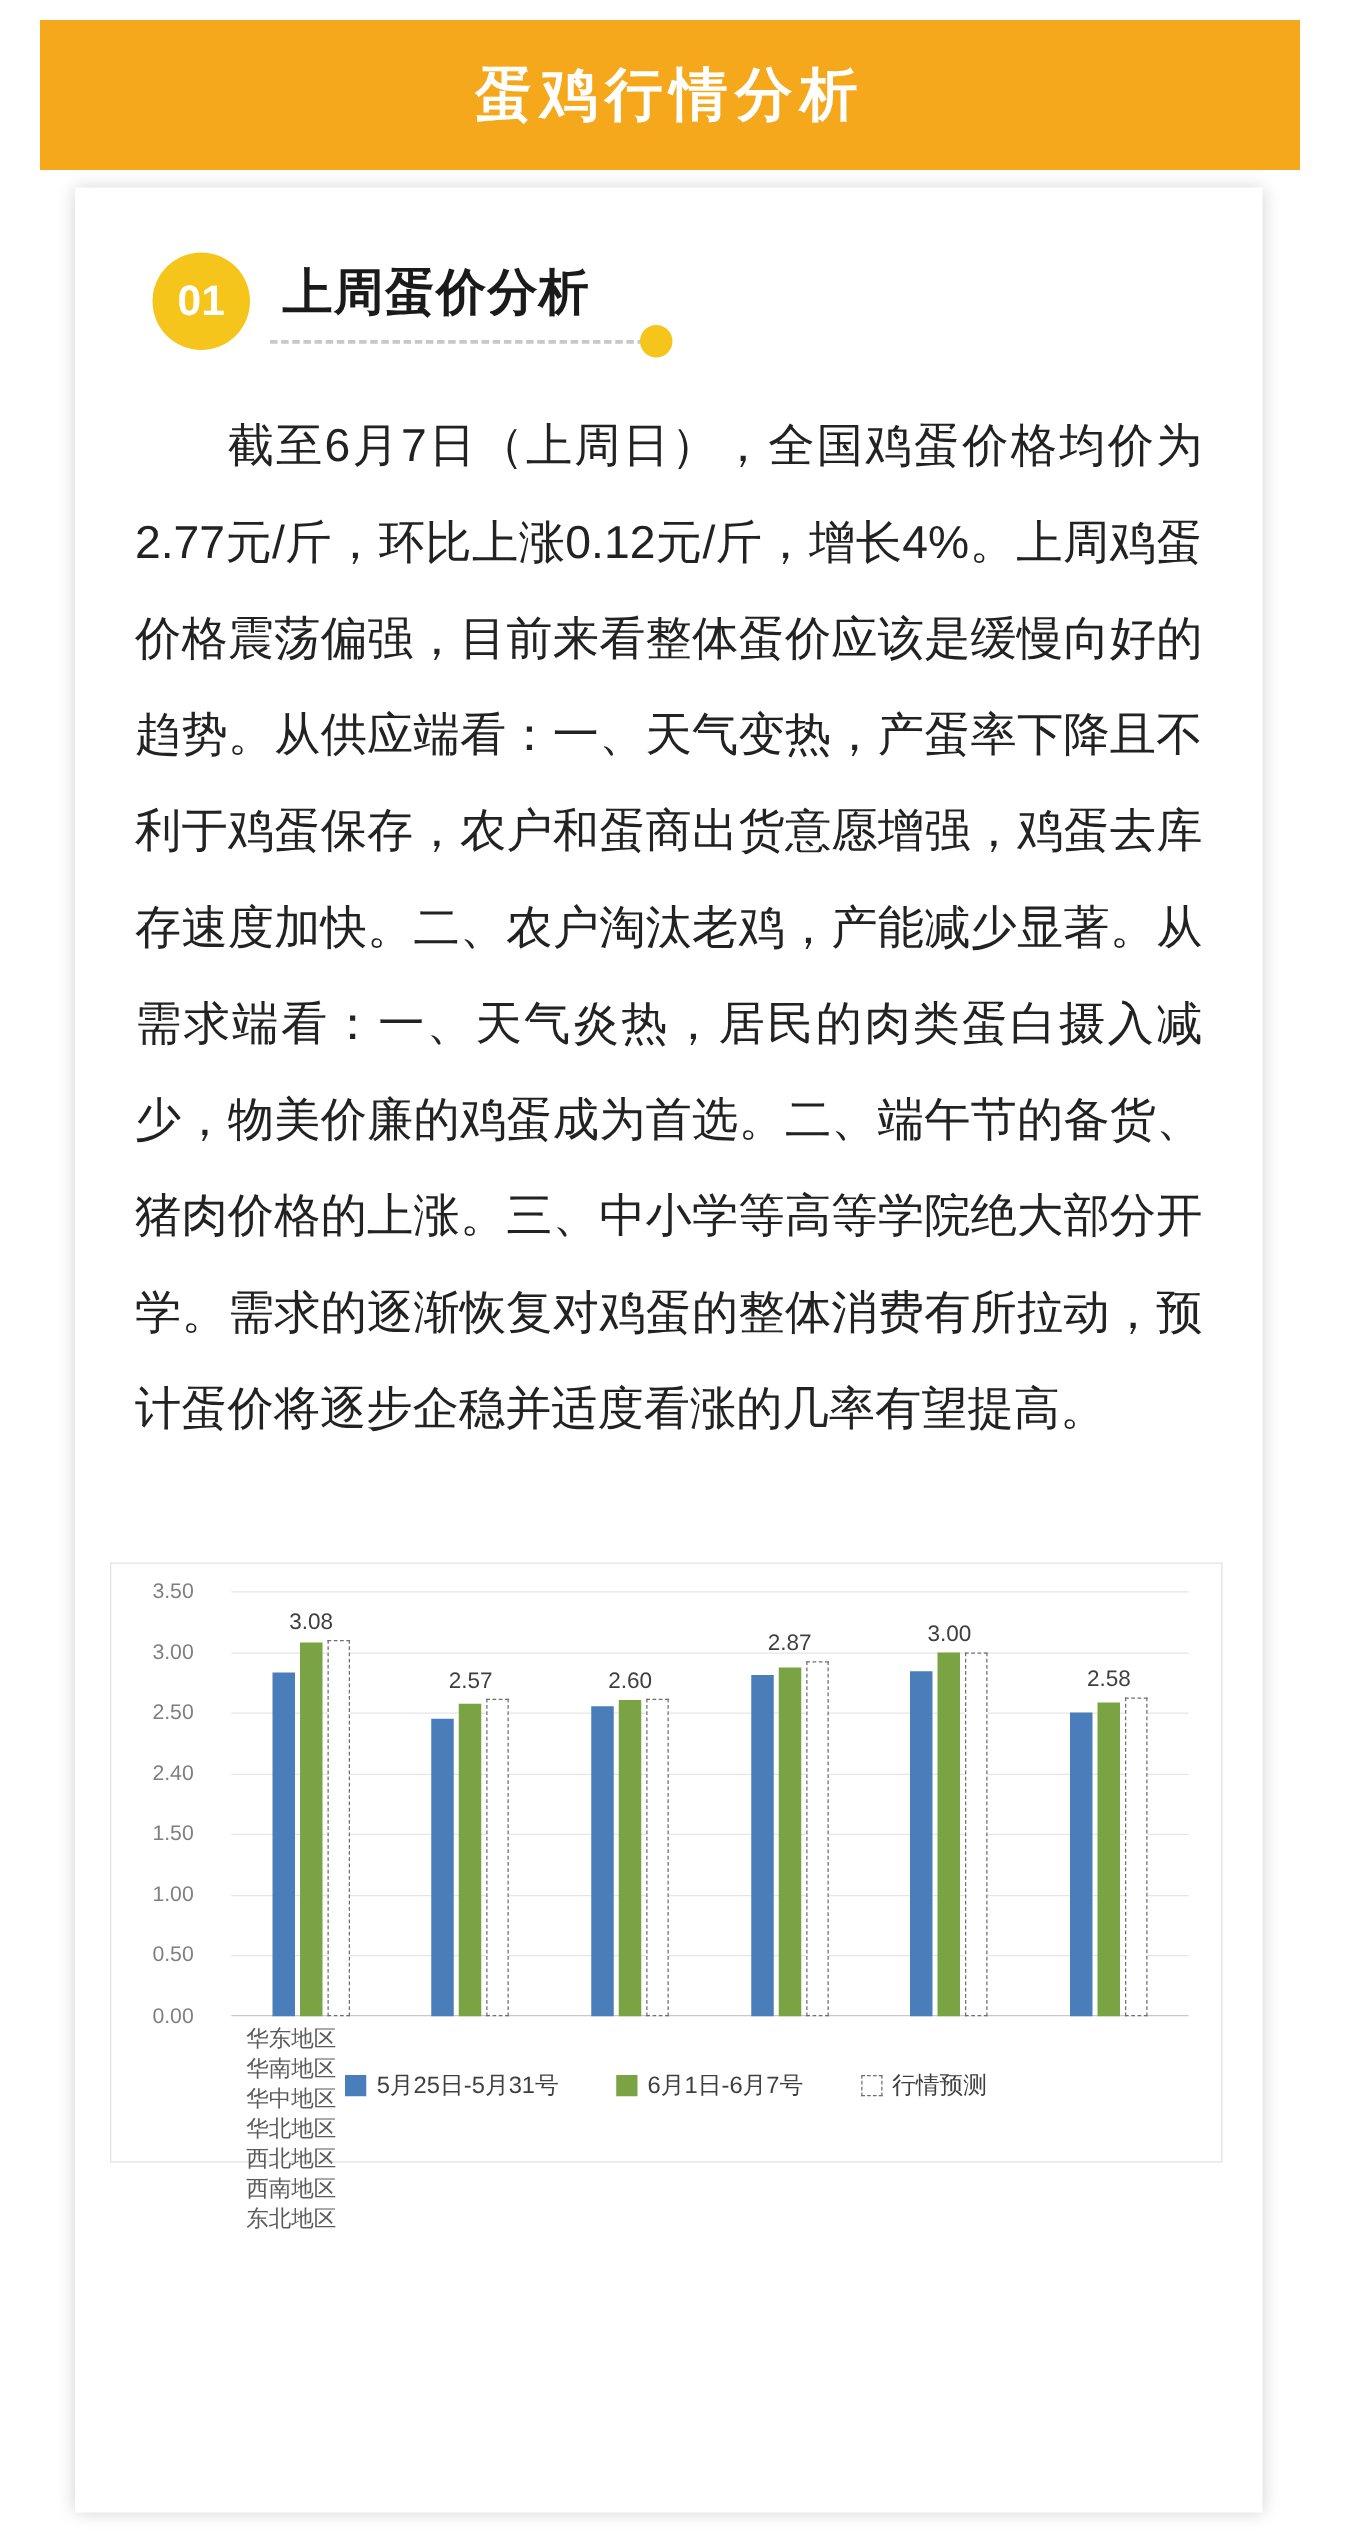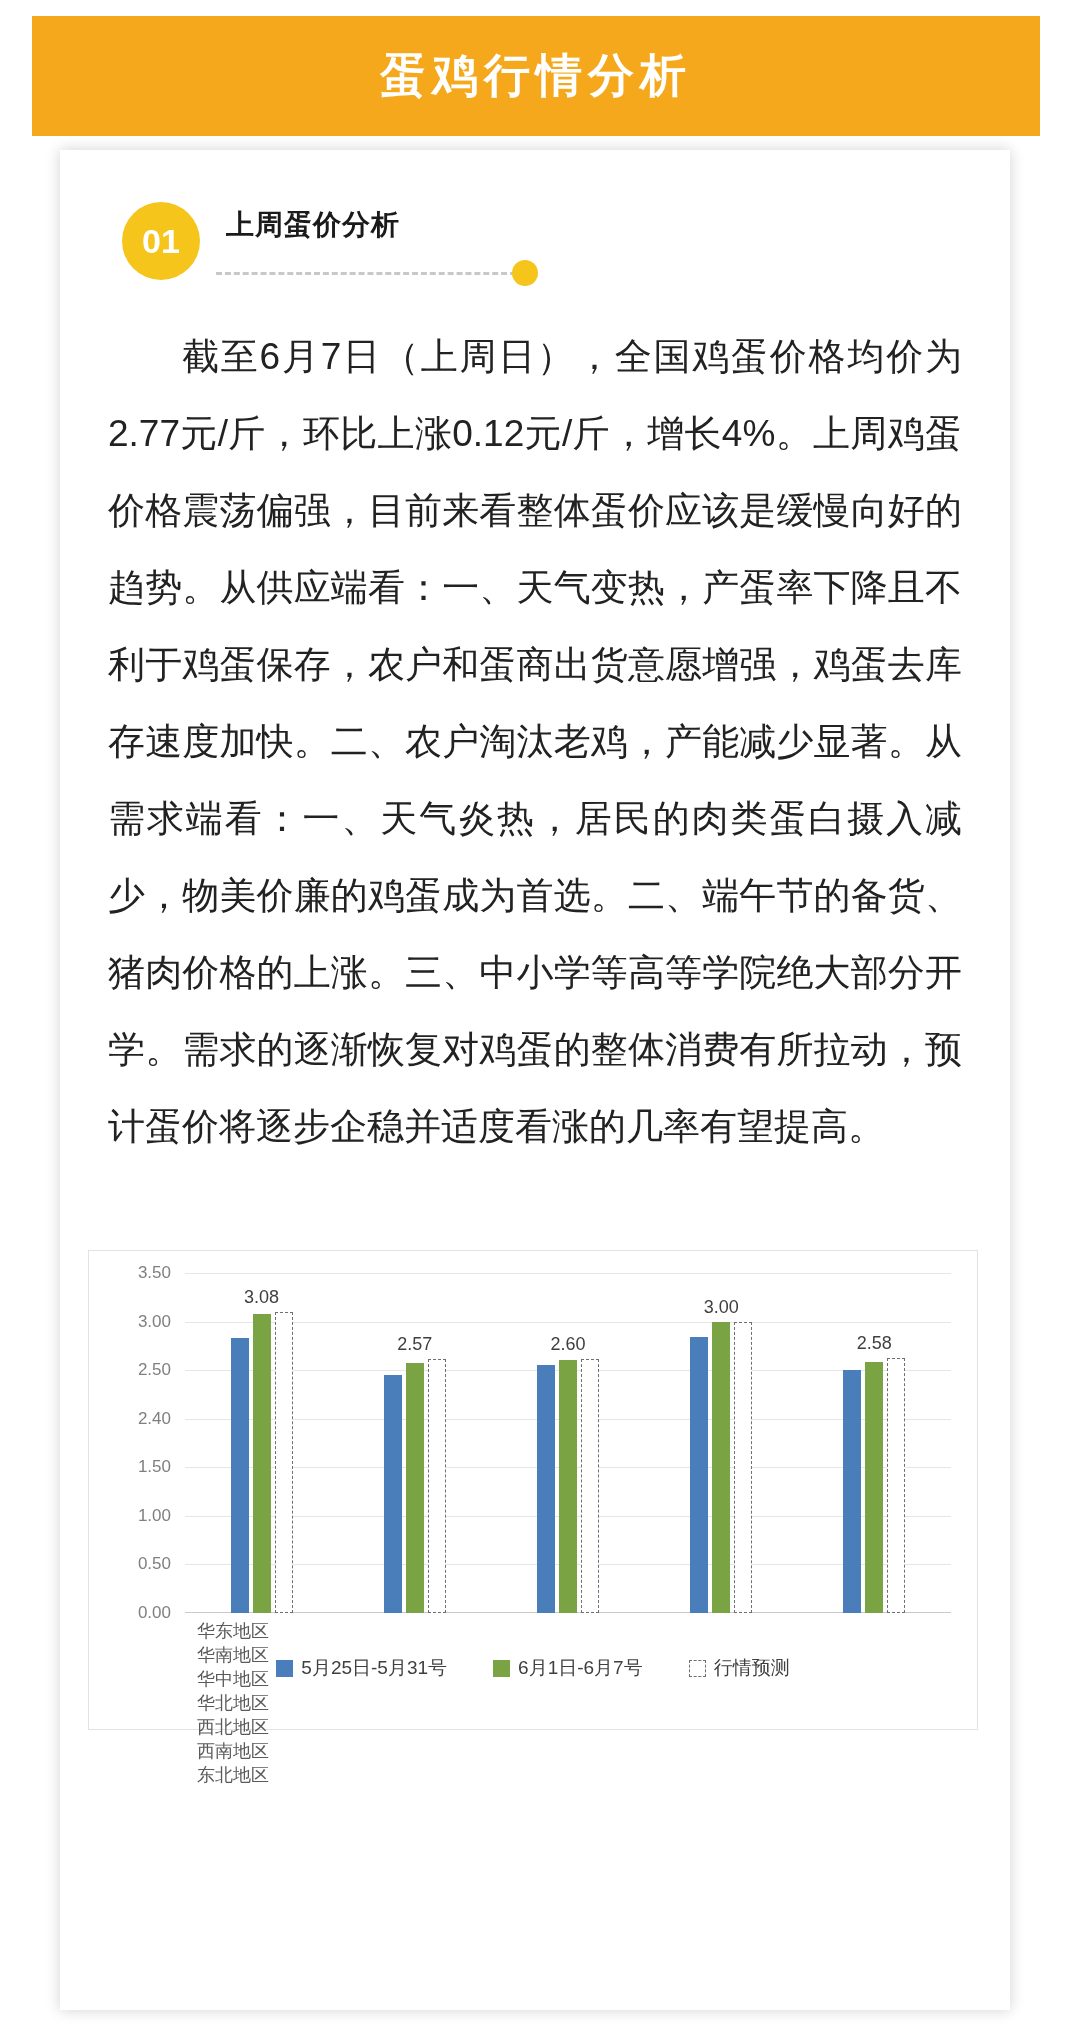--- a/index.html
+++ b/index.html
@@ -68,21 +68,21 @@
     font-size: 34px;
     font-weight: bold;
     display: flex;
     align-items: center;
     justify-content: center;
   }
   .section-title {
     position: absolute;
     left: 166px;
     top: 16px;
-    font-size: 28px;
+    font-size: 40px;
     font-weight: bold;
     color: #1a1a1a;
     letter-spacing: 1px;
   }
   .dash-line {
     position: absolute;
     left: 156px;
     top: 82px;
     width: 300px;
     border-top: 3px dashed #c8c8c8;
@@ -126,21 +126,21 @@
   }
   .y-axis {
     position: absolute;
     left: 0px;
     top: 22px;
     width: 90px;
     height: 340px;
   }
   .ytick {
     position: absolute;
-    right: 8px;
+    right: 24px;
     transform: translateY(-50%);
     font-size: 17px;
     color: #7f7f7f;
   }
   .gridline {
     position: absolute;
     left: 0;
     right: 0;
     border-top: 1px solid #e6e6e6;
   }
@@ -276,20 +276,26 @@
               <div class="bar-label" style="bottom: 74.8571%; top: auto; transform: translate(-50%, -4px);">2.57</div>
               <div class="bar b1" style="height: 70%;"></div>
               <div class="bar b2" style="height: 73.4286%;"></div>
               <div class="bar b3" style="height: 74.8571%;"></div>
             </div>
             <div class="group">
               <div class="bar-label" style="bottom: 74.8571%; top: auto; transform: translate(-50%, -4px);">2.60</div>
               <div class="bar b1" style="height: 72.8571%;"></div>
               <div class="bar b2" style="height: 74.2857%;"></div>
               <div class="bar b3" style="height: 74.8571%;"></div>
+            </div>
+            <div class="group">
+              <div class="bar-label" style="bottom: 83.4286%; top: auto; transform: translate(-50%, -4px);">2.87</div>
+              <div class="bar b1" style="height: 80.2857%;"></div>
+              <div class="bar b2" style="height: 82%;"></div>
+              <div class="bar b3" style="height: 83.4286%;"></div>
             </div>
             <div class="group">
               <div class="bar-label" style="bottom: 85.7143%; top: auto; transform: translate(-50%, -4px);">3.00</div>
               <div class="bar b1" style="height: 81.1429%;"></div>
               <div class="bar b2" style="height: 85.7143%;"></div>
               <div class="bar b3" style="height: 85.7143%;"></div>
             </div>
             <div class="group">
               <div class="bar-label" style="bottom: 75.1429%; top: auto; transform: translate(-50%, -4px);">2.58</div>
               <div class="bar b1" style="height: 71.4286%;"></div>

